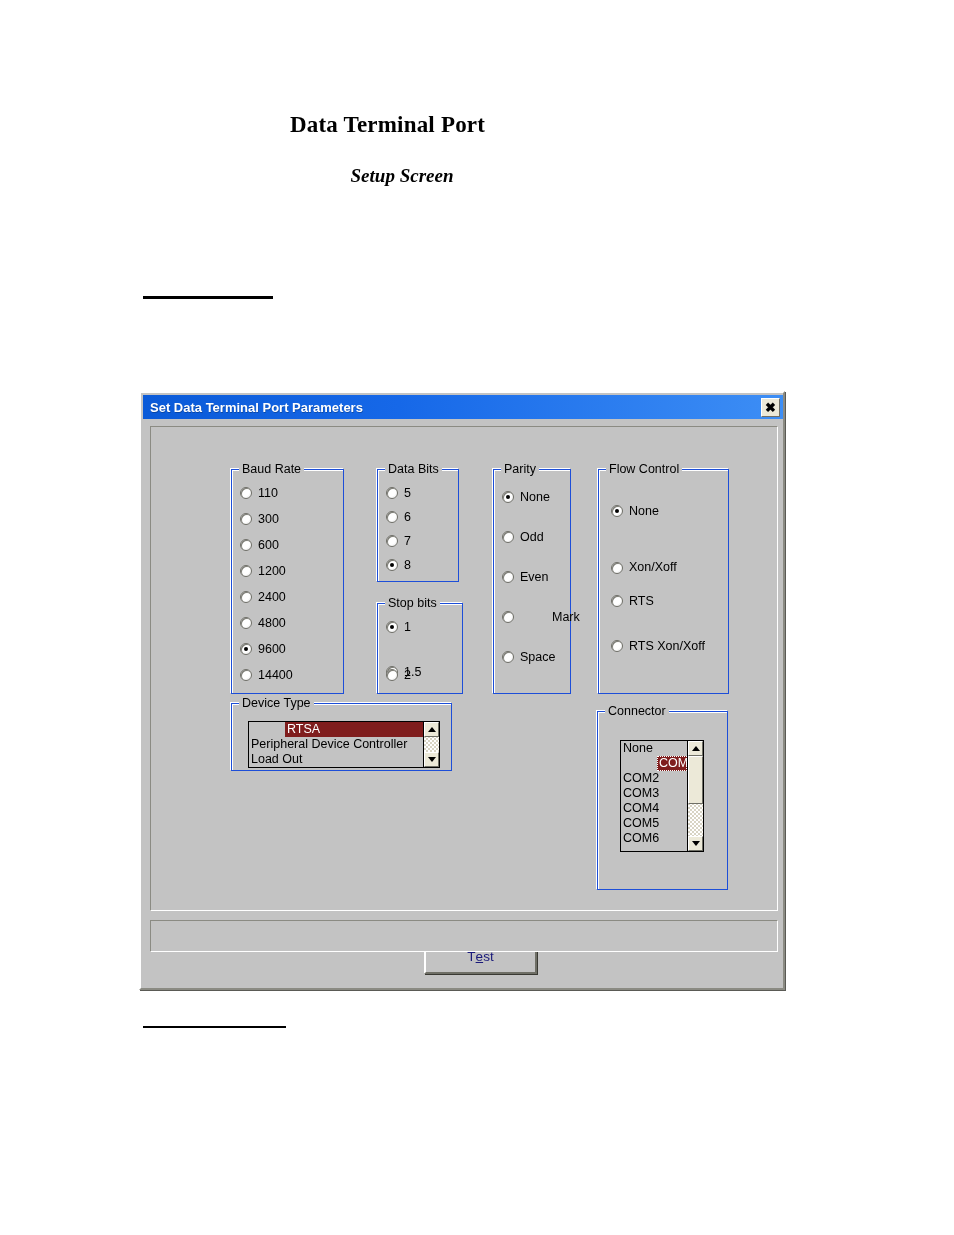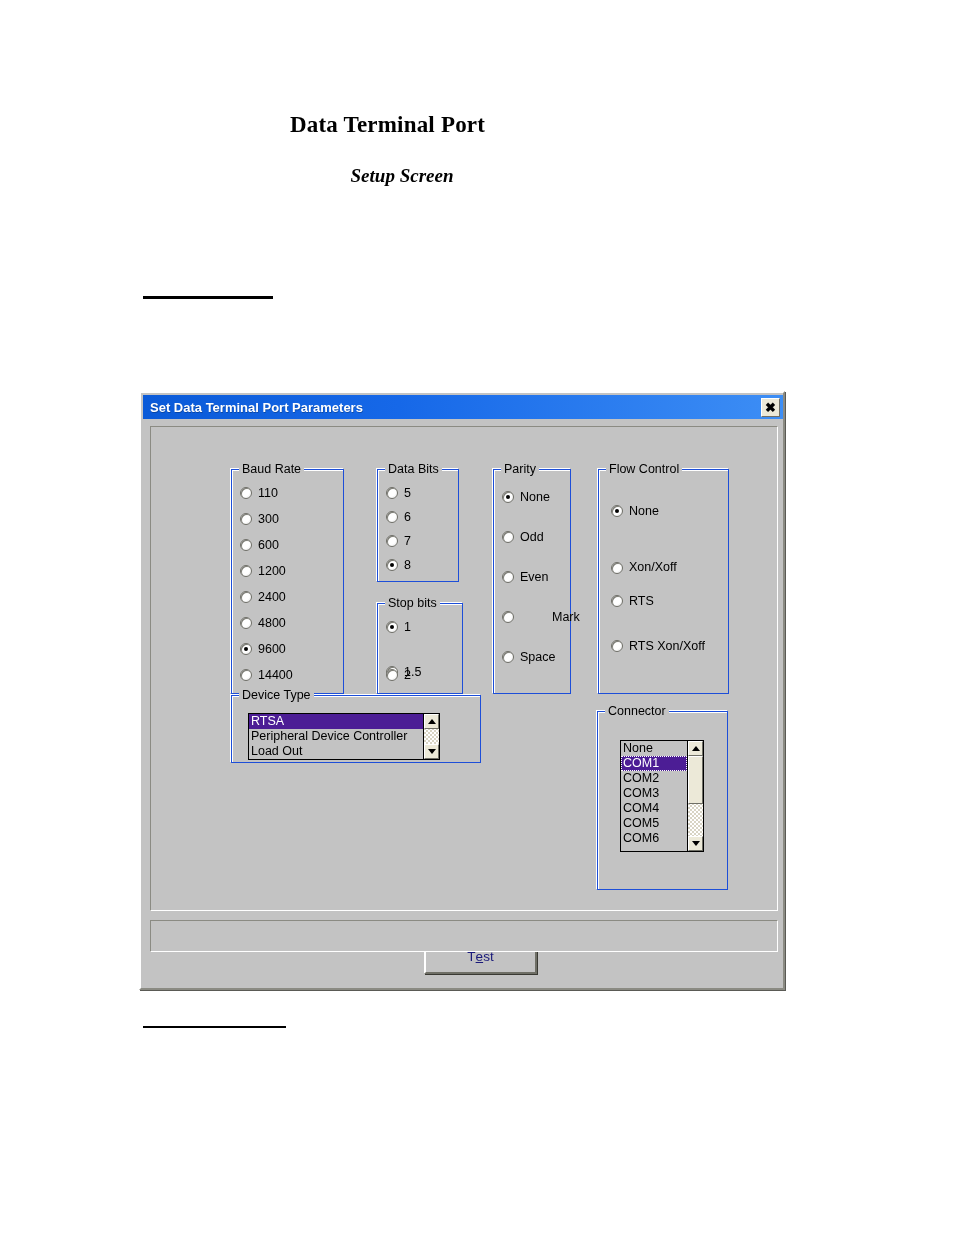--- a/index.html
+++ b/index.html
@@ -189,22 +189,23 @@
   .list-item {
     font-size: 12.5px;
     color: #000000;
     line-height: 15px;
     height: 15px;
     padding-left: 2px;
     white-space: nowrap;
     cursor: default;
   }
   .list-item.sel {
-    background: #4c1d95;
+    background: #7f1d1d;
     color: #ffffff;
+    margin-left: 36px;
   }
   .list-item.sel.focus {
     outline: 1px dotted #ffffff;
     outline-offset: -1px;
   }
 
   
   .vscroll {
     flex: none;
     width: 16px;
@@ -399,21 +400,21 @@
       <div class="radio-row" style="left:12px; top:124px;">
           <span class="radio"></span>
           <span class="radio-label">RTS</span>
         </div>
       <div class="radio-row" style="left:12px; top:169px;">
           <span class="radio"></span>
           <span class="radio-label">RTS Xon/Xoff</span>
         </div>
     </div>
 
-    <div class="group" style="left:80px; top:268px; width:250px; height:68px;">
+    <div class="group" style="left:80px; top:276px; width:221px; height:68px;">
       <span class="group-label">Device Type</span>
       <div class="listbox" style="left:16px; top:17px; width:192px; height:47px;">
         <div class="list-items">
           <div class="list-item sel">RTSA</div>
           <div class="list-item">Peripheral Device Controller</div>
           <div class="list-item">Load Out</div>
         </div>
         <div class="vscroll">
           <div class="sb-btn">
               <span class="sb-arrow up"></span>

